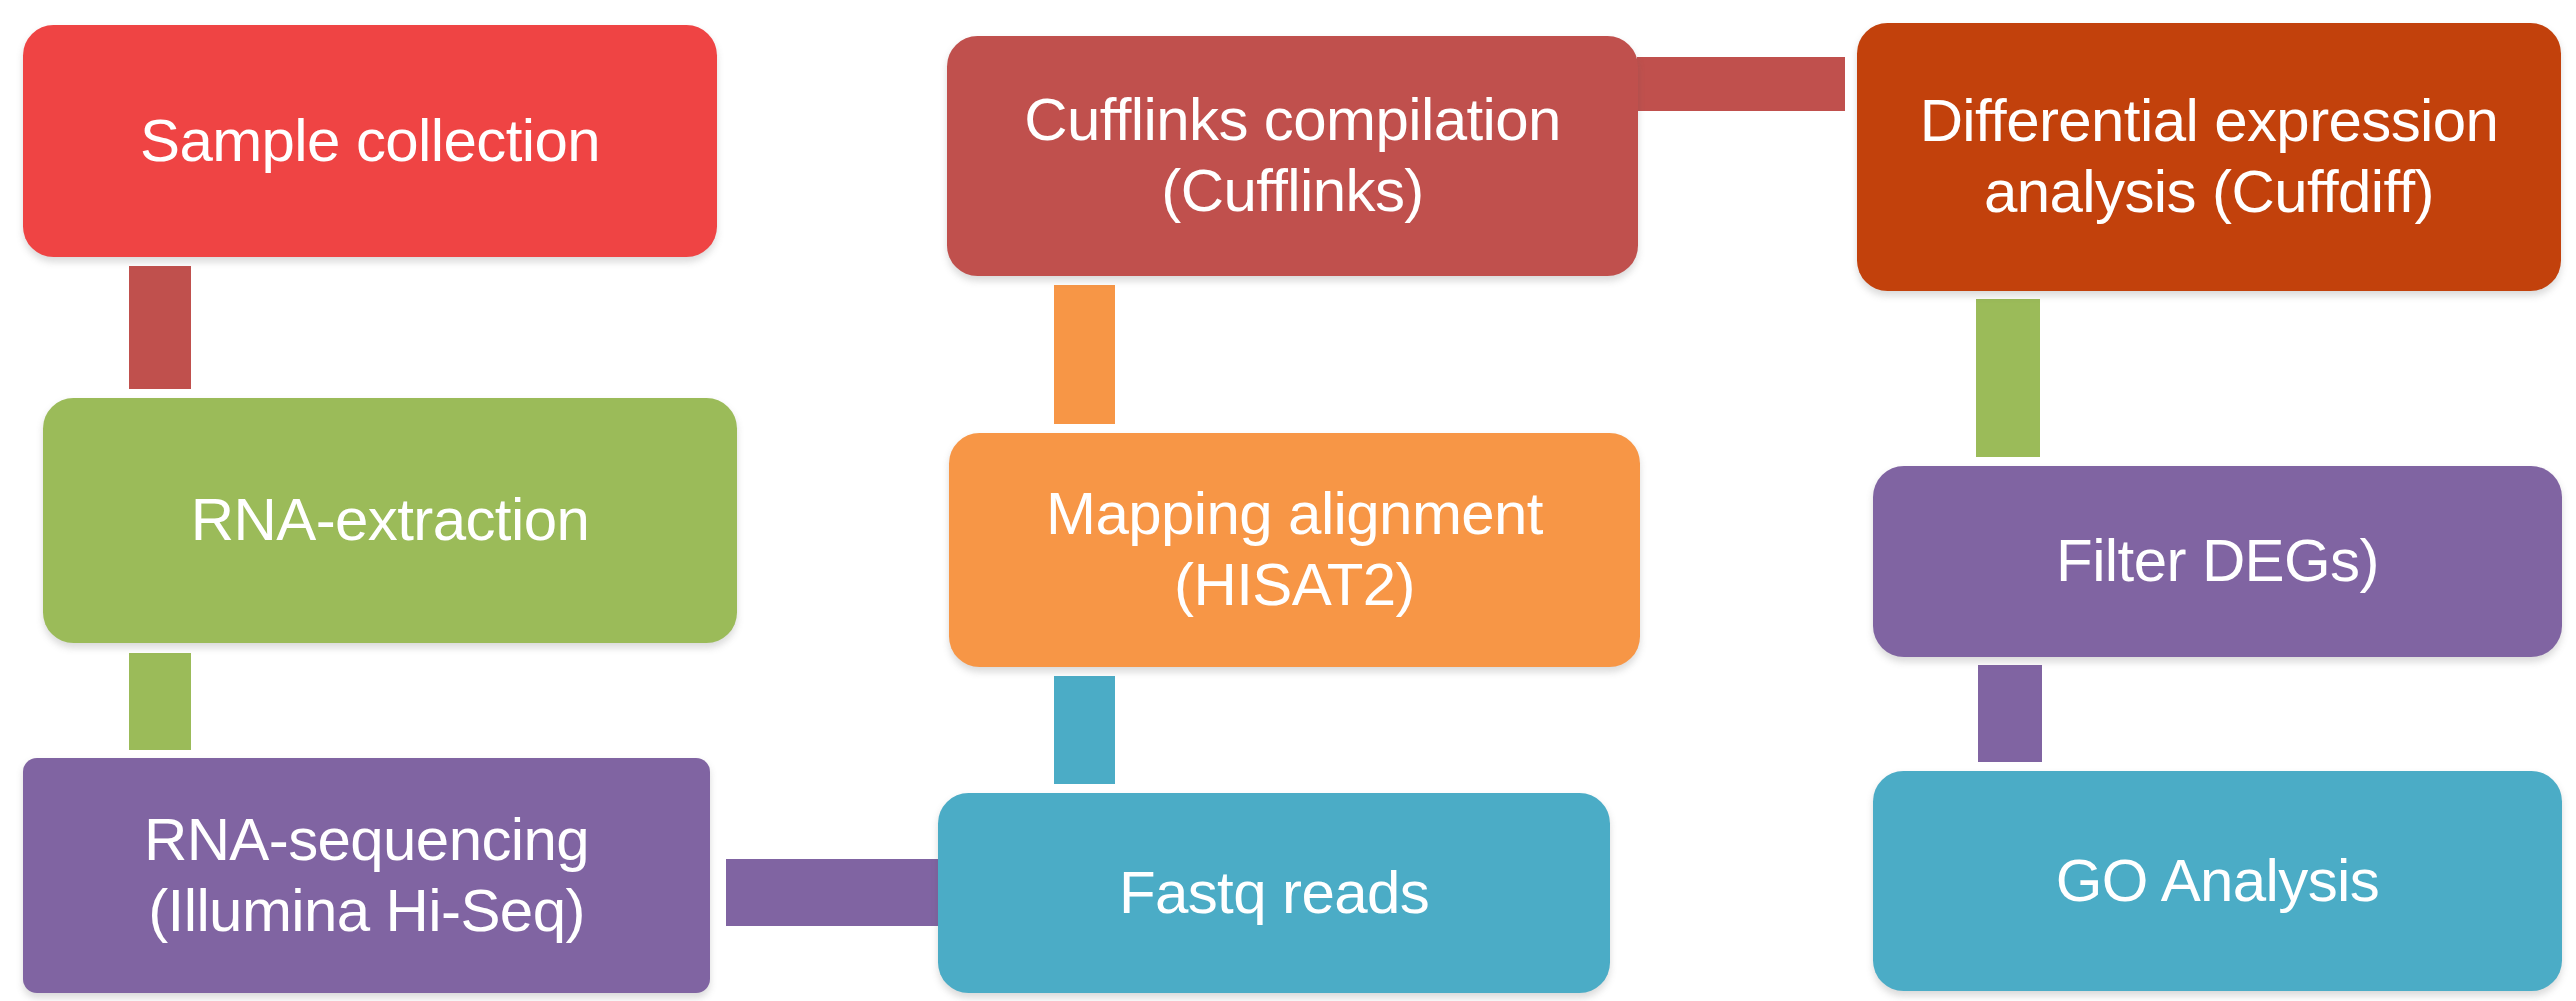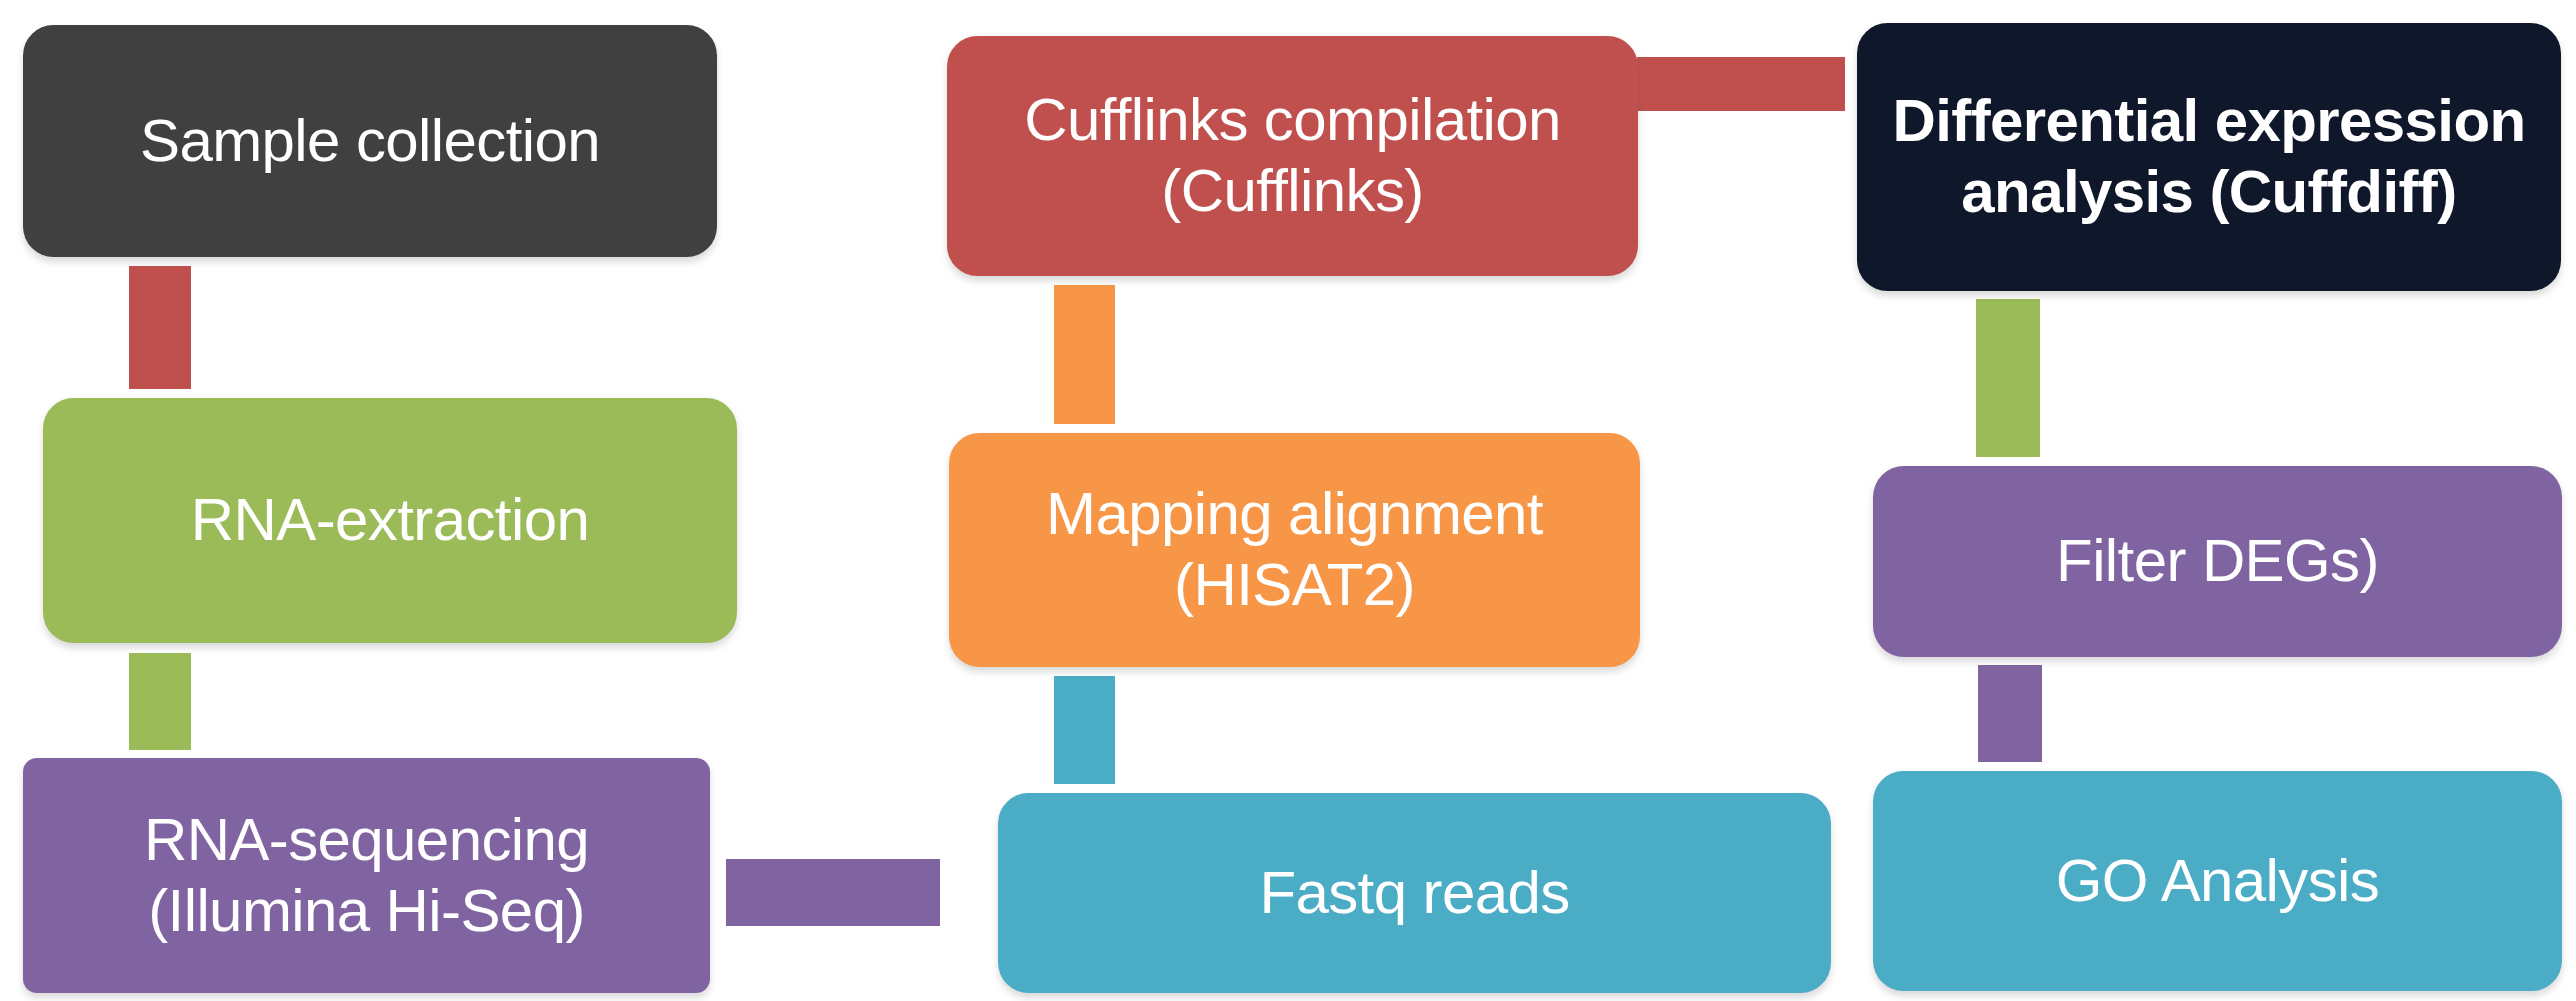--- a/index.html
+++ b/index.html
@@ -46,21 +46,21 @@
 
   <div class="connector" style="left: 129px; top: 266px; width: 62px; height: 123px; background: rgb(192, 80, 77);"></div>
   <div class="connector" style="left: 129px; top: 653px; width: 62px; height: 97px; background: rgb(155, 187, 89);"></div>
   <div class="connector" style="left: 726px; top: 859px; width: 214px; height: 67px; background: rgb(128, 100, 162);"></div>
   <div class="connector" style="left: 1054px; top: 676px; width: 61px; height: 108px; background: rgb(75, 172, 198);"></div>
   <div class="connector" style="left: 1054px; top: 285px; width: 61px; height: 139px; background: rgb(247, 150, 70);"></div>
   <div class="connector" style="left: 1637px; top: 57px; width: 208px; height: 54px; background: rgb(192, 80, 77);"></div>
   <div class="connector" style="left: 1976px; top: 299px; width: 64px; height: 158px; background: rgb(155, 187, 89);"></div>
   <div class="connector" style="left: 1978px; top: 665px; width: 64px; height: 97px; background: rgb(128, 100, 162);"></div>
 
-  <div class="node" style="left: 23px; top: 25px; width: 694px; height: 232px; background: #404040;">
+  <div class="node" style="left: 23px; top: 25px; width: 694px; height: 232px; background: #ef4444;">
     <span class="line">Sample collection</span>
   </div>
 
   <div class="node" style="left: 23px; top: 398px; width: 694px; height: 245px; background: rgb(155, 187, 89); margin-left: 20px;">
     <span class="line">RNA-extraction</span>
   </div>
 
   <div class="node" style="left: 23px; top: 758px; width: 687px; height: 235px; background: rgb(128, 100, 162); border-radius: 14px;">
     <span class="line">RNA-sequencing</span>
     <span class="line">(Illumina Hi-Seq)</span>
@@ -69,25 +69,25 @@
   <div class="node" style="left: 947px; top: 36px; width: 691px; height: 240px; background: rgb(192, 80, 77);">
     <span class="line">Cufflinks compilation</span>
     <span class="line">(Cufflinks)</span>
   </div>
 
   <div class="node" style="left: 949px; top: 433px; width: 691px; height: 234px; background: rgb(247, 150, 70);">
     <span class="line">Mapping alignment</span>
     <span class="line">(HISAT2)</span>
   </div>
 
-  <div class="node" style="left: 998px; top: 793px; width: 833px; height: 200px; background: rgb(75, 172, 198);">
+  <div class="node" style="left: 938px; top: 793px; width: 672px; height: 200px; background: rgb(75, 172, 198);">
     <span class="line">Fastq reads</span>
   </div>
 
-  <div class="node" style="left: 1857px; top: 23px; width: 704px; height: 268px; background: #0f172a; font-weight: bold;">
+  <div class="node" style="left: 1857px; top: 23px; width: 704px; height: 268px; background: #c2410c;">
     <span class="line">Differential expression</span>
     <span class="line">analysis (Cuffdiff)</span>
   </div>
 
   <div class="node" style="left: 1873px; top: 466px; width: 689px; height: 191px; background: rgb(128, 100, 162); border-radius: 31px;">
     <span class="line">Filter DEGs)</span>
   </div>
 
   <div class="node" style="left: 1873px; top: 771px; width: 689px; height: 220px; background: rgb(75, 172, 198);">
     <span class="line">GO Analysis</span>

